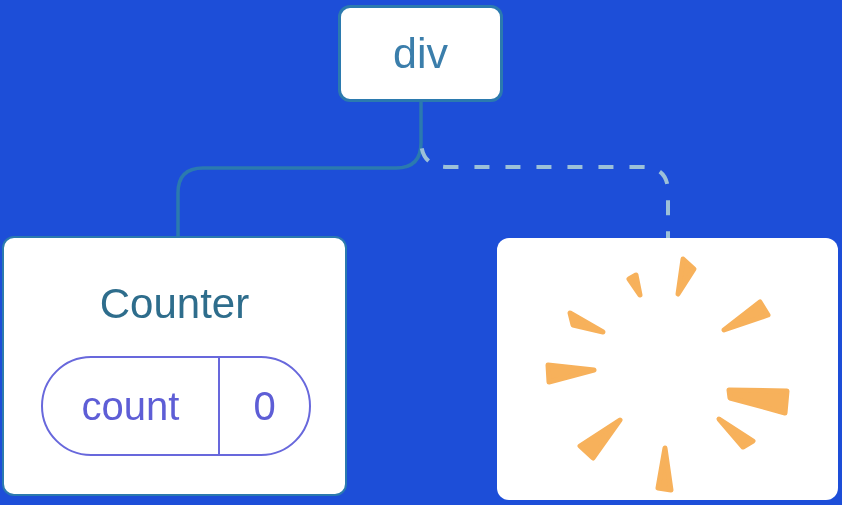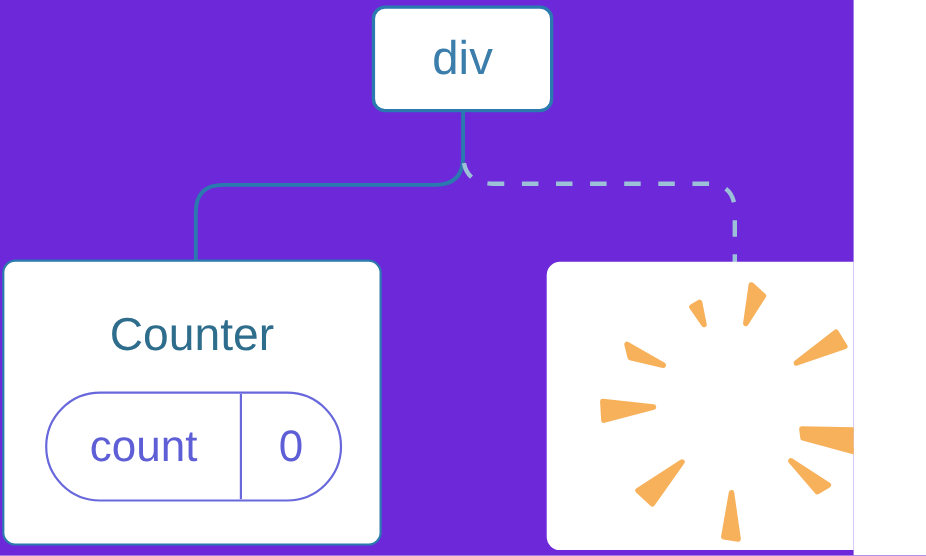--- a/index.html
+++ b/index.html
@@ -1,22 +1,22 @@
 <!DOCTYPE html>
 <html><head>
 <meta charset="utf-8">
 <style>
   html, body { margin: 0; padding: 0; }
   body { font-family: "Liberation Sans", sans-serif; }
 
   .canvas {
     position: relative;
-    width: 776px;
+    width: 842px;
     height: 505px;
-    background: #6d28d9;
+    background: #1d4ed8;
     overflow: hidden;
   }
 
   .connectors {
     position: absolute;
     left: 0; top: 0;
     width: 842px; height: 505px;
     pointer-events: none;
   }
   .edge-solid {

